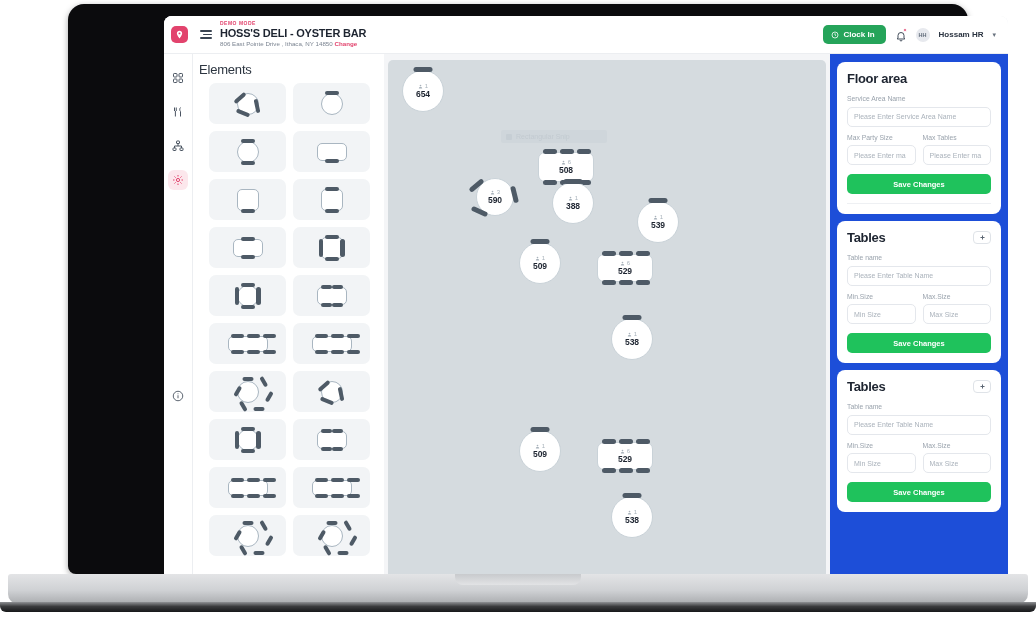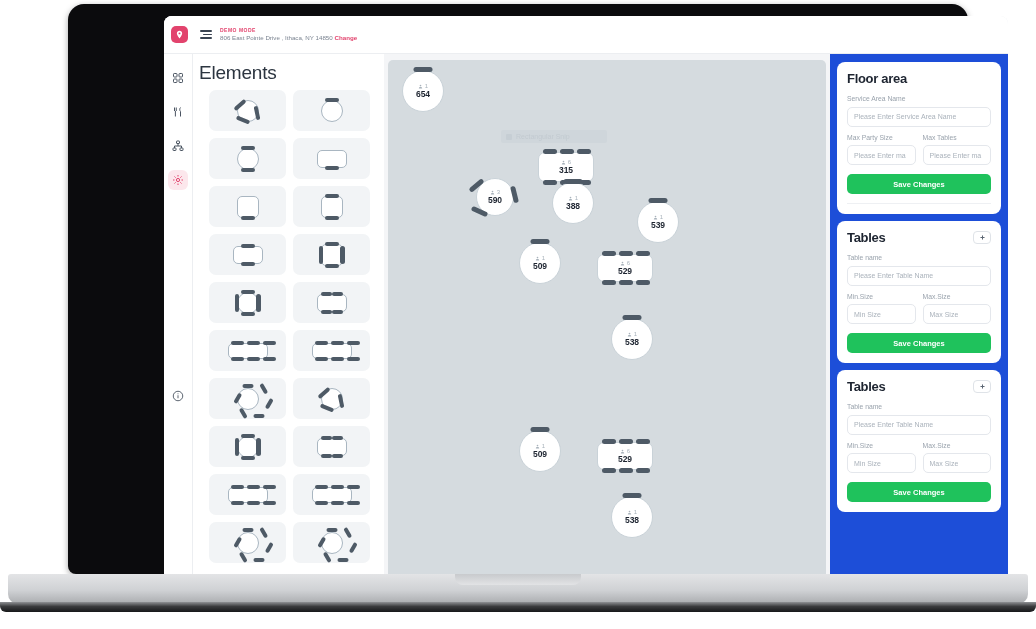--- a/index.html
+++ b/index.html
@@ -113,21 +113,21 @@
   .rail-item.active { background:#fce7ec; }
   .rail-spacer { flex:1 1 auto; }
   .rail-bottom { margin-bottom:172px; }
 
   
   .palette {
     position:absolute; left:29px; top:38px; bottom:0; width:191px;
     background:#ffffff; overflow:hidden;
   }
   .palette-title {
-    font-size:19px; font-weight:400; color:#2c3540; padding:8px 0 6px 6px;
+    font-size:13px; font-weight:400; color:#2c3540; padding:8px 0 6px 6px;
     letter-spacing:-.2px;
   }
   .palette-grid {
     display:grid; grid-template-columns:1fr 1fr; gap:7px;
     padding:0 14px 0 16px;
   }
   .pal-cell {
     background:#f2f4f6; border-radius:7px; height:41px;
     display:flex;align-items:center;justify-content:center; cursor:pointer;
   }
@@ -213,24 +213,44 @@
               <circle cx="12" cy="9" r="2.6" fill="#e2436d"></circle>
             </svg>
           </div>
           <div class="hamburger">
             <span></span>
               <span></span>
               <span></span>
           </div>
           <div class="titleblock">
             <div class="demo-mode">DEMO MODE</div>
+            <div class="venue-name">HOSS'S DELI - OYSTER BAR</div>
             <div class="venue-addr">
               <span>806 East Pointe Drive , Ithaca, NY 14850</span>
               <span class="change">Change</span>
             </div>
+          </div>
+          <div class="topbar-right">
+            <button class="clockin-btn">
+              <svg width="8" height="8" viewBox="0 0 24 24" fill="none" stroke="#fff" stroke-width="2.4">
+                <circle cx="12" cy="12" r="9"></circle>
+                  <path d="M12 7v5l3.2 2"></path>
+              </svg>
+              <span>Clock In</span>
+            </button>
+            <div class="bell">
+              <svg width="12" height="12" viewBox="0 0 24 24" fill="none" stroke="#3a4452" stroke-width="1.9">
+                <path d="M18 16v-5a6 6 0 10-12 0v5l-1.5 2h15L18 16z"></path>
+                  <path d="M10 20a2 2 0 004 0"></path>
+              </svg>
+              <div class="bell-dot"></div>
+            </div>
+            <div class="avatar">HH</div>
+            <span class="user-name">Hossam HR</span>
+            <span class="caret">▾</span>
           </div>
         </div>
 
         <div class="rail">
           <div class="rail-item">
             <svg width="12" height="12" viewBox="0 0 24 24" fill="none" stroke="#4a5461" stroke-width="2">
               <rect x="3" y="3" width="7" height="7" rx="1.5"></rect>
                 <rect x="14" y="3" width="7" height="7" rx="1.5"></rect>
               <rect x="3" y="14" width="7" height="7" rx="1.5"></rect>
                 <rect x="14" y="14" width="7" height="7" rx="1.5"></rect>
@@ -472,21 +492,21 @@
                 <div class="chair h" style="left:21px;bottom:-4px;width:14px;height:5px;"></div>
                 <div class="chair h" style="left:38px;top:-4px;width:14px;height:5px;"></div>
                 <div class="chair h" style="left:38px;bottom:-4px;width:14px;height:5px;"></div>
                 <div class="seat-line">
        <svg width="5" height="5" viewBox="0 0 24 24" fill="#a8b2bb">
          <circle cx="12" cy="7" r="4"></circle>
                     <path d="M4 21c0-4.4 3.6-8 8-8s8 3.6 8 8z"></path>
        </svg>
                   <span>6</span>
      </div>
-     <div class="tbl-no">315</div>
+     <div class="tbl-no">508</div>
               </div>
               <div class="tbl tbl-round" style="left: 88px; top: 118px; width: 38px; height: 38px;">
                 <div class="chair h" style="left:-9px;top:4px;width:17px;height:5px;transform:rotate(-40deg);"></div>
                 <div class="chair h" style="right:-10px;top:13px;width:17px;height:5px;transform:rotate(76deg);"></div>
                 <div class="chair h" style="left:-6px;bottom:1px;width:17px;height:5px;transform:rotate(24deg);"></div>
                 <div class="seat-line">
        <svg width="5" height="5" viewBox="0 0 24 24" fill="#a8b2bb">
          <circle cx="12" cy="7" r="4"></circle>
                     <path d="M4 21c0-4.4 3.6-8 8-8s8 3.6 8 8z"></path>
        </svg>

